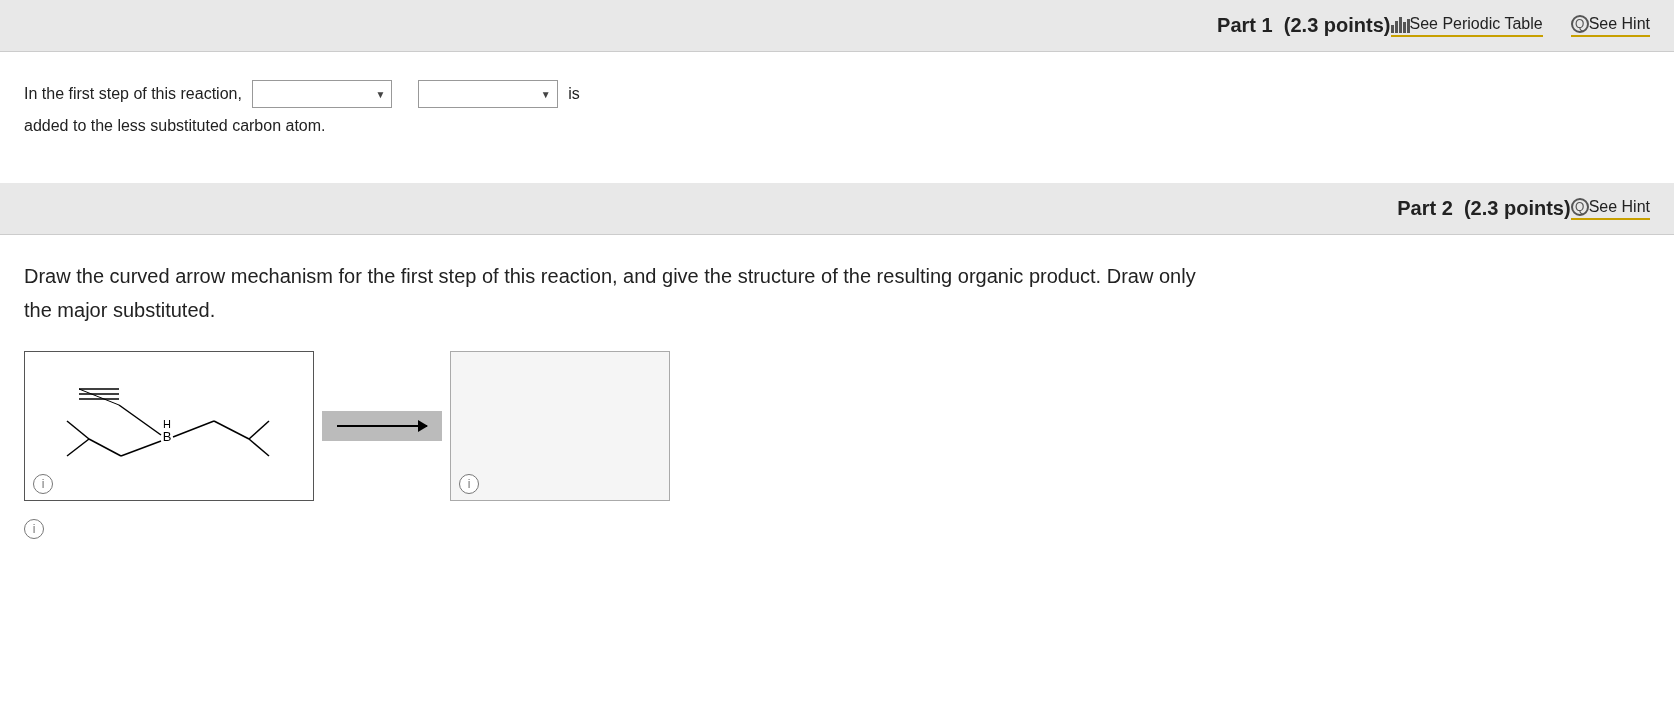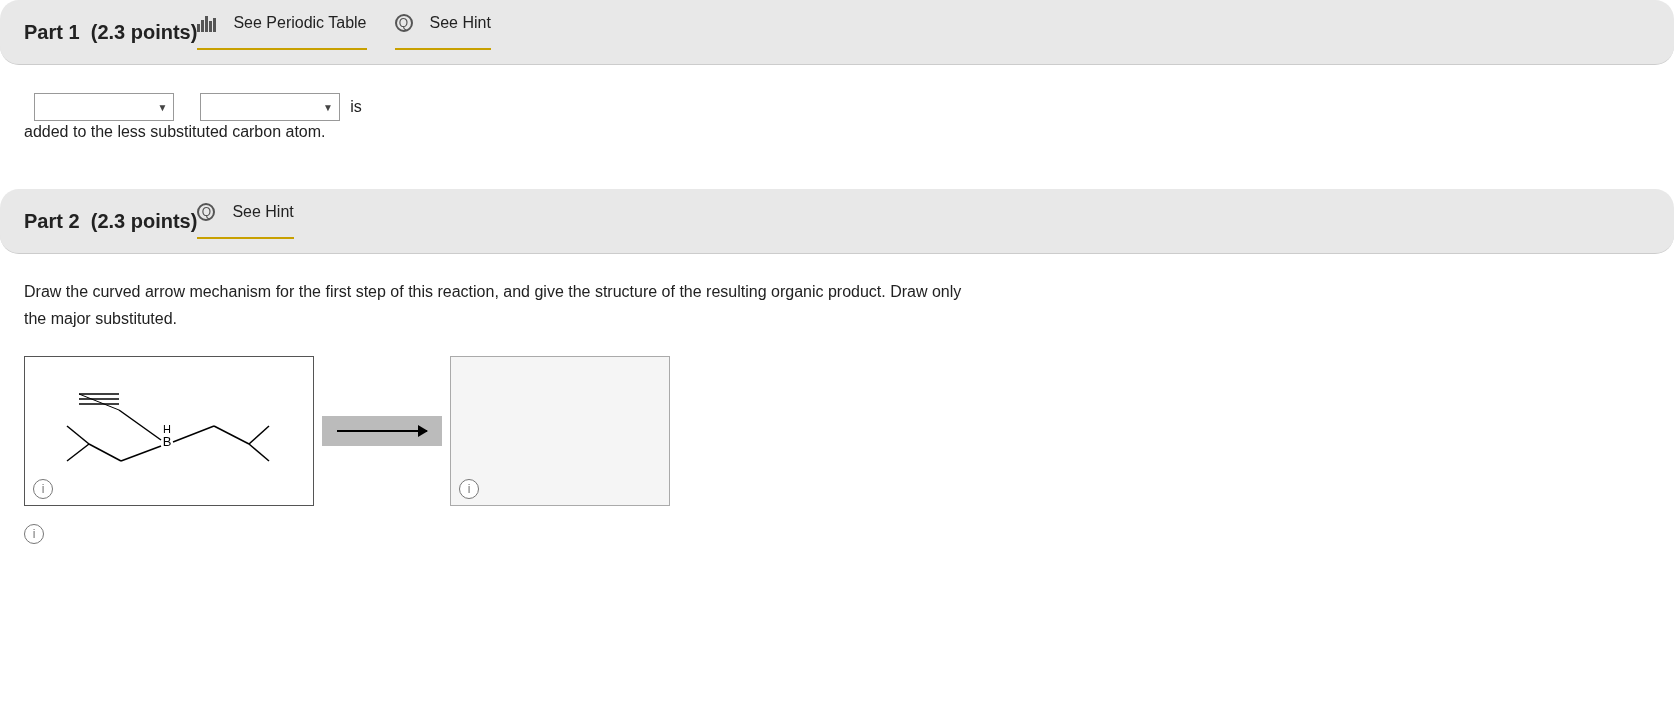--- a/index.html
+++ b/index.html
@@ -10,45 +10,44 @@
       color: #222;
       width: 1674px;
       min-height: 703px;
     }
 
     .section-header {
       background: #e8e8e8;
       padding: 14px 24px;
       display: flex;
       align-items: center;
-      justify-content: flex-start;
+      justify-content: flex-end;
       border-bottom: 1px solid #ccc;
-      border-radius: 19px;
     }
 
     .section-title {
       font-weight: bold;
       font-size: 20px;
     }
 
     .section-tools {
       display: flex;
       align-items: center;
       gap: 28px;
     }
 
     .tool-link {
       display: flex;
       align-items: center;
-      gap: 17px;
+      gap: 0;
       color: #222;
       text-decoration: none;
       font-size: 16px;
       border-bottom: 2px solid #c8a000;
-      padding-bottom: 16px;
+      padding-bottom: 2px;
       cursor: pointer;
     }
 
     .periodic-icon {
       display: inline-flex;
       align-items: flex-end;
       gap: 1px;
       height: 18px;
     }
 
@@ -121,21 +120,21 @@
       pointer-events: none;
       font-size: 10px;
       color: #444;
     }
 
     .part2-body {
       padding: 24px 24px 20px 24px;
     }
 
     .part2-description {
-      font-size: 16px;
+      font-size: 20px;
       line-height: 1.7;
       margin-bottom: 24px;
     }
 
     .reaction-row {
       display: flex;
       align-items: center;
       gap: 0;
     }
 
@@ -243,20 +242,21 @@
       </a>
       <a class="tool-link">
         <span class="hint-icon">Q</span>
         <span>See Hint</span>
       </a>
     </div>
   </div>
 
   <div class="section-body">
     <div class="sentence-row">
+      <span class="sentence-segment">In the first step of this reaction,</span>
       &nbsp;
       <span class="dropdown-wrapper">
         <select>
           <option value=""></option>
           <option value="H">H</option>
           <option value="OH">OH</option>
           <option value="Br">Br</option>
           <option value="Cl">Cl</option>
           <option value="BH2">BH₂</option>
         </select>
@@ -271,21 +271,21 @@
           <option value="OH">OH</option>
           <option value="Br">Br</option>
           <option value="Cl">Cl</option>
           <option value="BH2">BH₂</option>
         </select>
         <span class="dropdown-arrow">▼</span>
       </span>
       &nbsp;
       <span class="sentence-segment">is</span>
     </div>
-    <div style="margin-top:2px;">
+    <div style="margin-top:9px;">
       <span>added to the less substituted carbon atom.</span>
     </div>
   </div>
 </div>
 
 <div>
   <div class="section-header" style="margin-top: 12px;">
     <div class="section-title">
       <span>Part 2</span>&nbsp;&nbsp;<span>(2.3 points)</span>
     </div>

